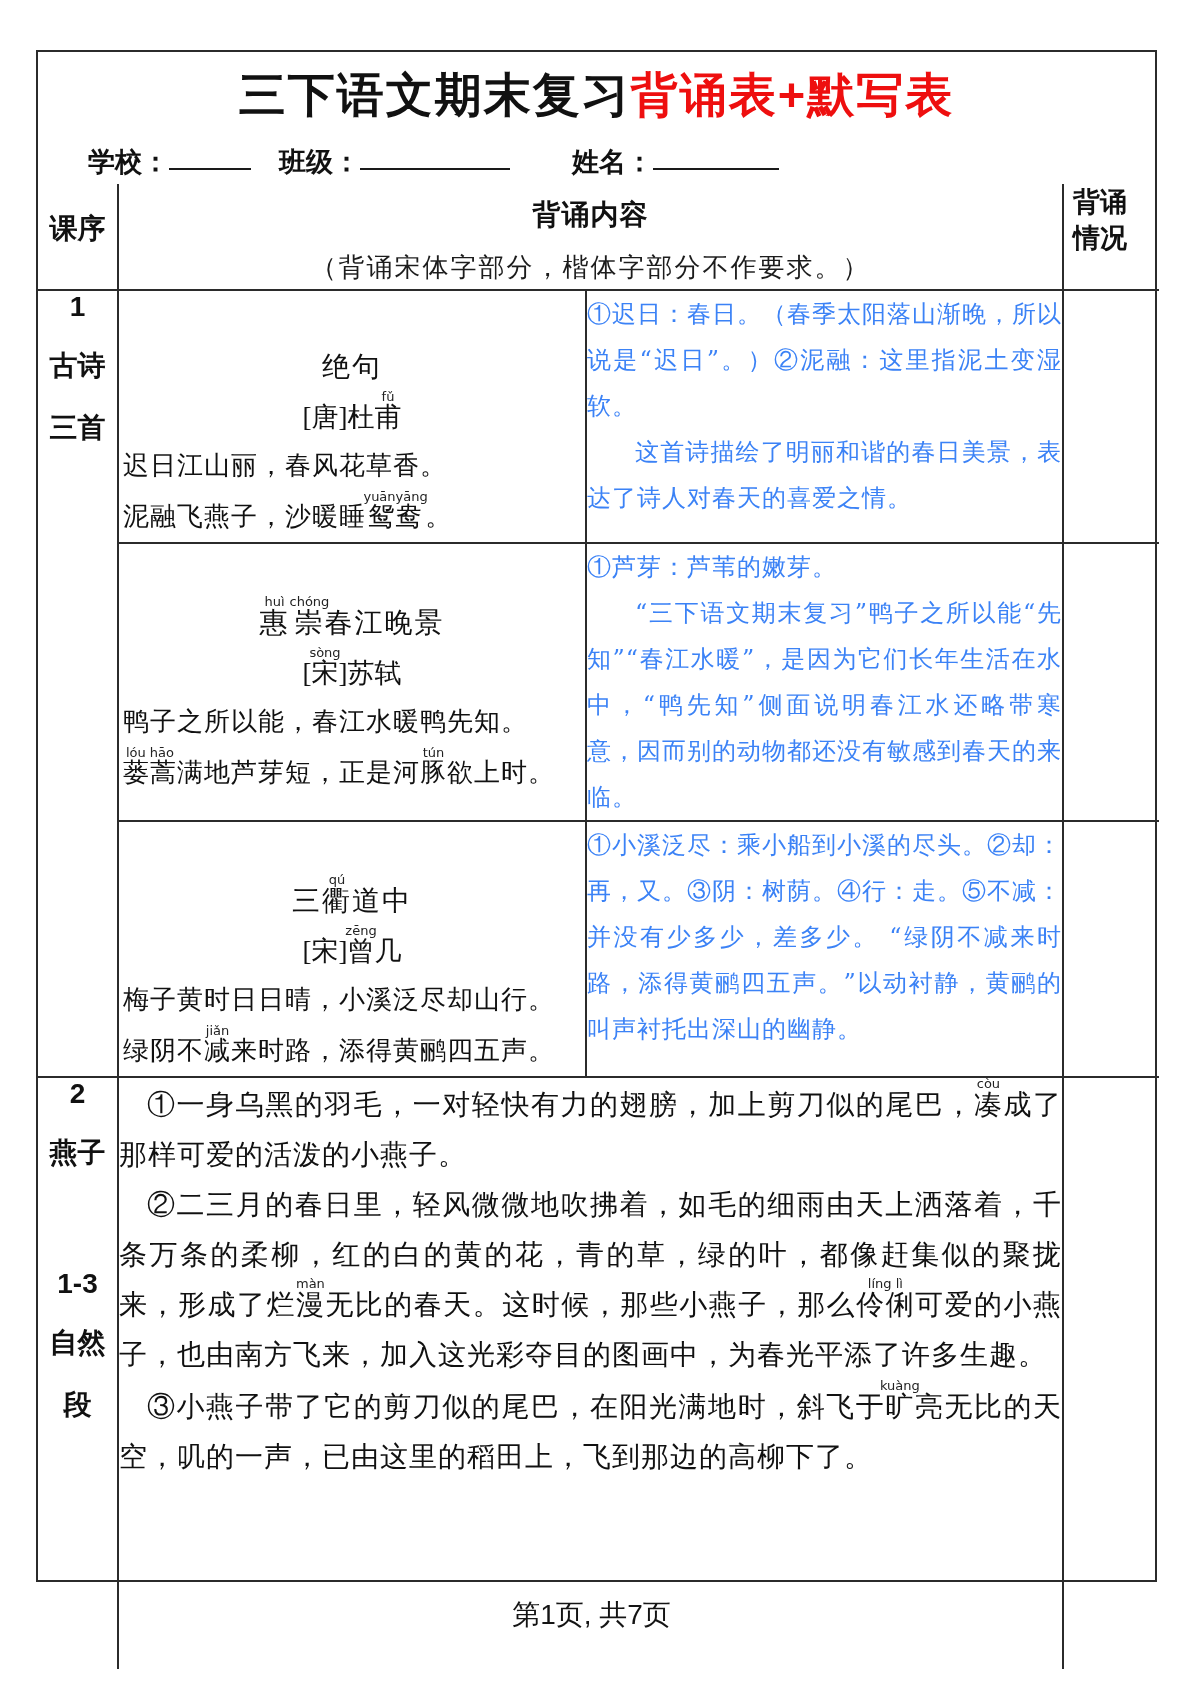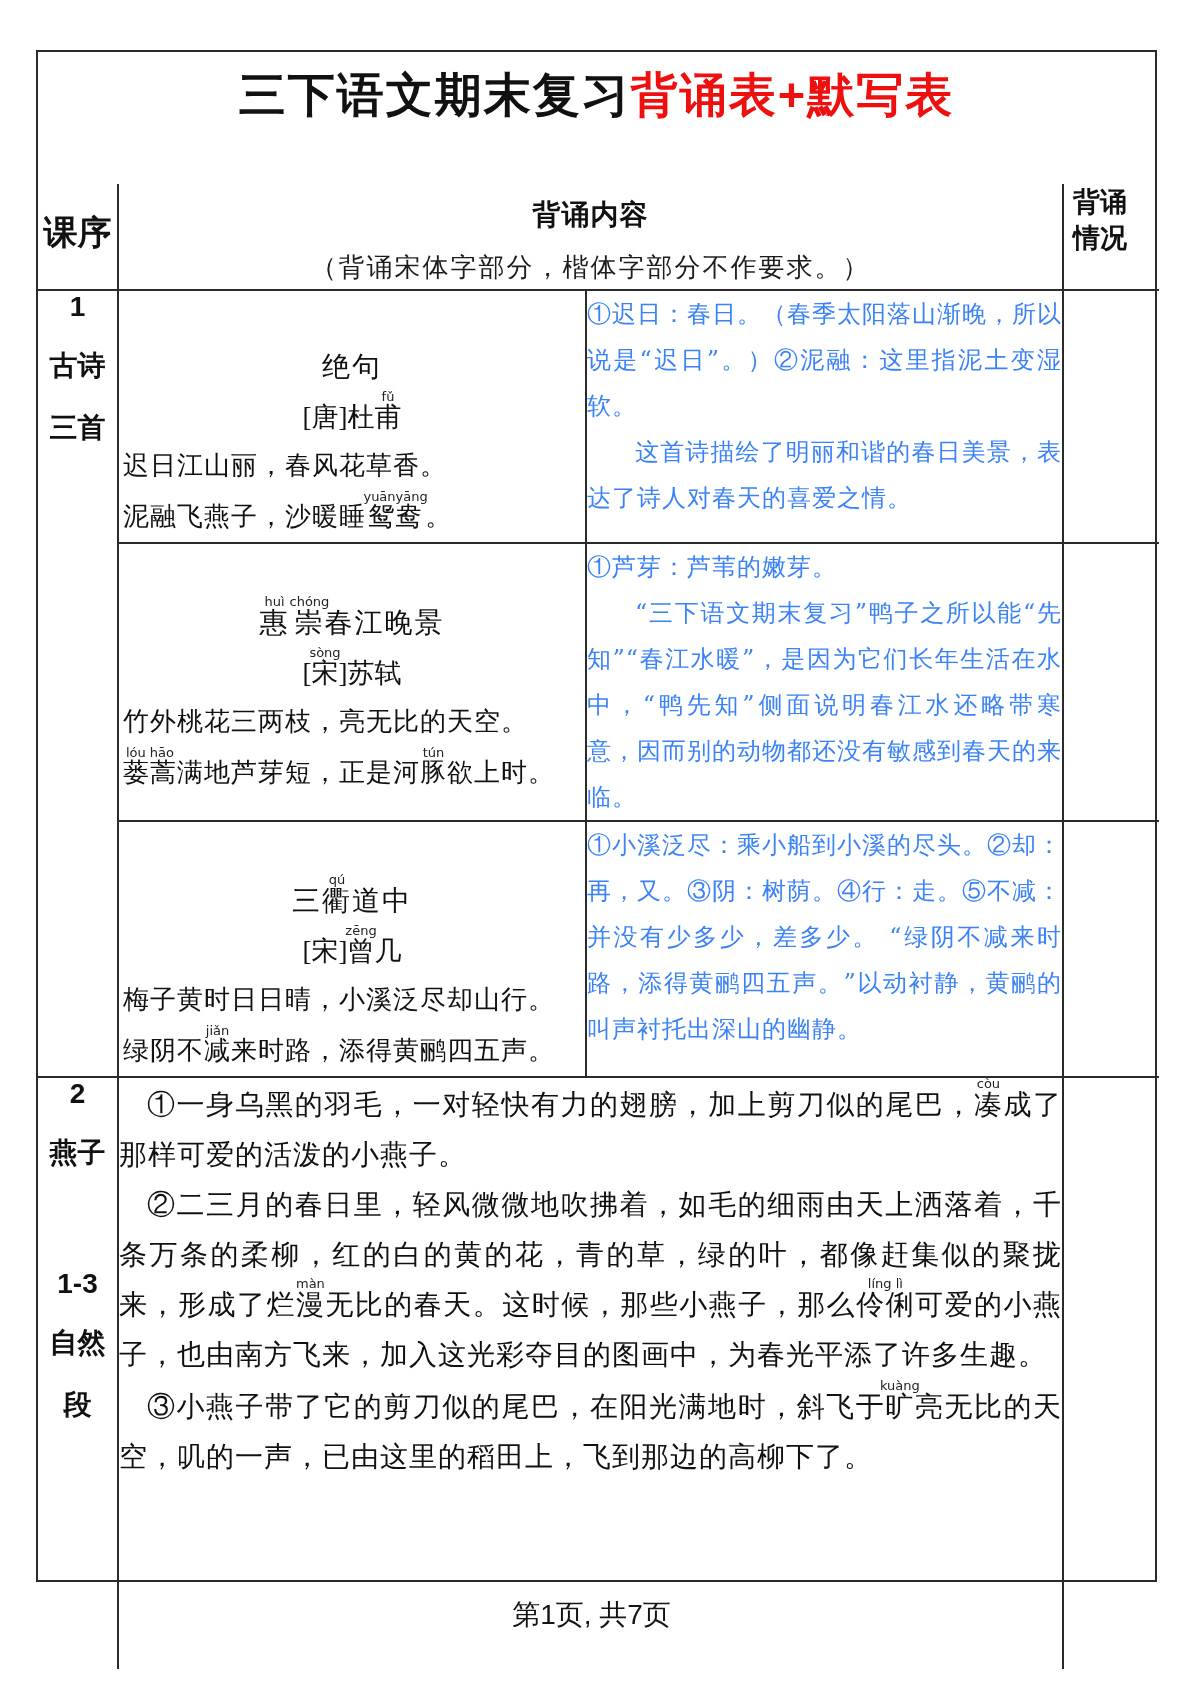--- a/index.html
+++ b/index.html
@@ -67,21 +67,21 @@
 
   tr.r-head { height: 106px; }
   tr.r-p1   { height: 215px; }
   tr.r-p2   { height: 245px; }
   tr.r-p3   { height: 242px; }
   tr.r-essay{ height: 592px; }
 
   .hei { font-family: "Liberation Sans", sans-serif; }
 
   td.h-lesson { vertical-align: middle; text-align: center; }
-  .h-lesson-inner { font-weight: bold; font-size: 34px; padding-top: 26px; }
+  .h-lesson-inner { font-weight: bold; font-size: 28px; padding-top: 26px; }
   td.h-content { vertical-align: top; text-align: center; }
   .h-content-title { margin-top: 12px; font-weight: bold; font-size: 28px; letter-spacing: 1px; }
   .h-content-note  { margin-top: 16px; font-size: 26px; letter-spacing: 2px; color:#1c1c1c; }
   td.h-status { vertical-align: middle; }
   .h-status-inner { font-weight: bold; font-size: 27px; line-height: 36px; padding-left: 9px; }
 
   td.lesson-cell { vertical-align: middle; }
   .lesson-stack {
     display: flex; flex-direction: column; align-items: center;
     gap: 24px; font-weight: bold; font-size: 28px;
@@ -138,20 +138,23 @@
     color: #141414;
   }
 </style>
 </head>
 <body>
 
 <div class="frame">
 
   <div class="title"><span>三下语文期末复习</span><span class="red">背诵表+默写表</span></div>
 
+  <div class="info-line">
+    <span>学校：</span><span class="blank school"></span><span>班级：</span><span class="blank clazz"></span><span>姓名：</span><span class="blank name"></span>
+  </div>
 
   <table class="main">
     <colgroup>
       <col class="c-lesson">
         <col class="c-poem">
         <col class="c-annot">
         <col class="c-status">
     </colgroup>
 
     <tbody>
@@ -192,21 +195,21 @@
         <p class="annot-p indent">这首诗描绘了明丽和谐的春日美景，表达了诗人对春天的喜爱之情。</p>
       </td>
       <td></td>
     </tr>
 
     <tr class="r-p2">
       <td>
         <div class="poem">
           <div class="poem-title"><ruby>惠<rt>huì</rt></ruby><ruby>崇<rt>chóng</rt></ruby>春江晚景</div>
           <div class="poem-author">[<ruby>宋<rt>sòng</rt></ruby>]苏轼</div>
-          <div class="poem-line">竹外桃花三两枝，亮无比的天空。</div>
+          <div class="poem-line">鸭子之所以能，春江水暖鸭先知。</div>
           <div class="poem-line"><ruby>蒌蒿<rt>lóu hāo</rt></ruby>满地芦芽短，正是河<ruby>豚<rt>tún</rt></ruby>欲上时。</div>
         </div>
       </td>
       <td class="annot-cell">
         <p class="annot-p">①芦芽：芦苇的嫩芽。</p>
         <p class="annot-p indent">“三下语文期末复习”鸭子之所以能“先知”“春江水暖”，是因为它们长年生活在水中，“鸭先知”侧面说明春江水还略带寒意，因而别的动物都还没有敏感到春天的来临。</p>
       </td>
       <td></td>
     </tr>
 

